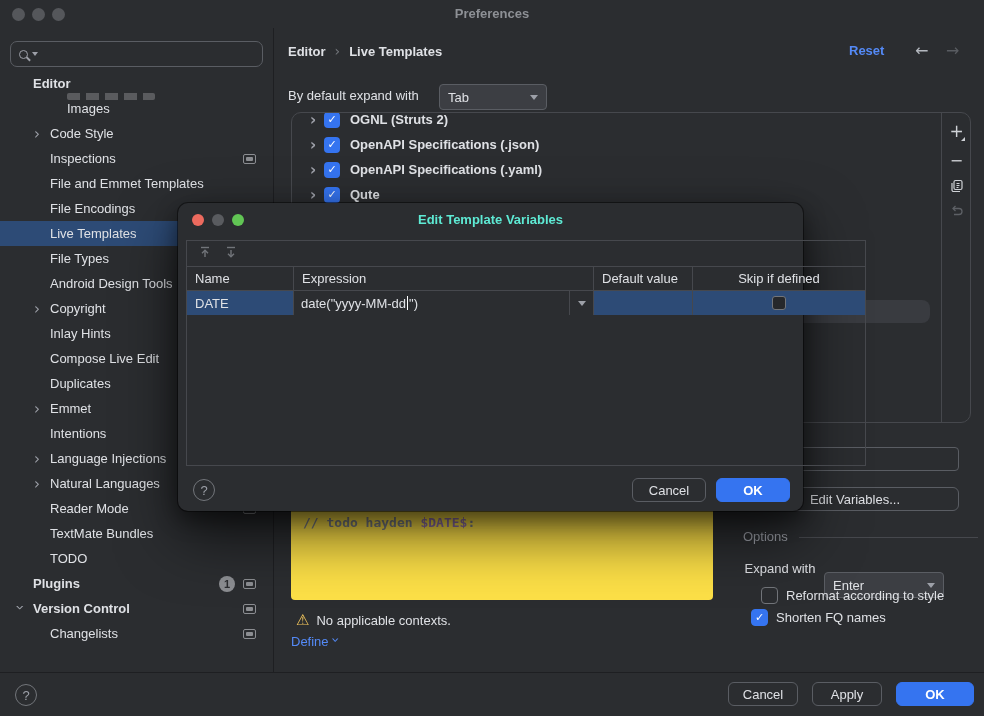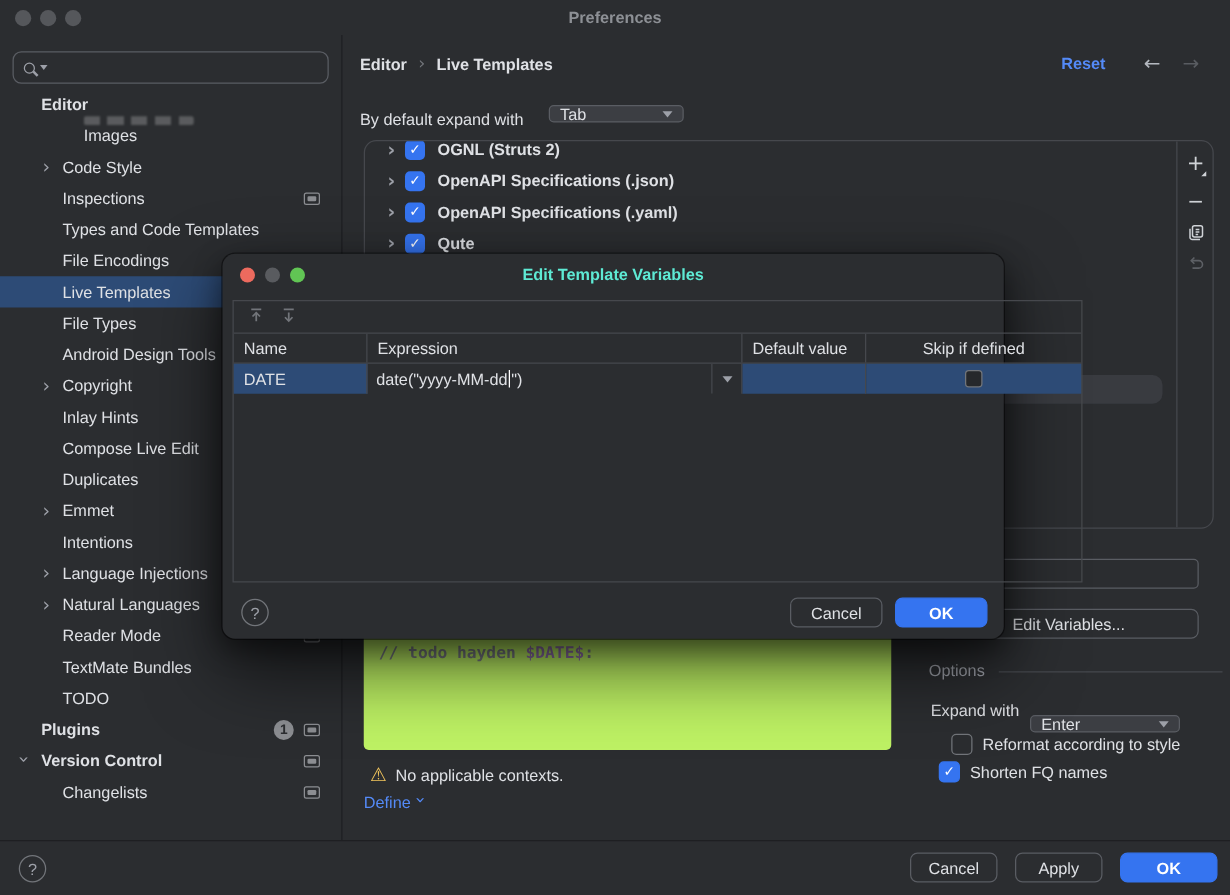--- a/index.html
+++ b/index.html
@@ -44,21 +44,21 @@
   
   .main { position:absolute; left:275px; top:28px; right:0; bottom:44px; }
   .breadcrumb { position:absolute; left:13px; top:15px; display:flex; gap:9px; align-items:center; font-weight:700; }
   .breadcrumb .sep { color:#72757a; font-weight:400; font-size:14px; }
   .reset-link { position:absolute; left:574px; top:15px; color:#548af7; font-weight:700; cursor:pointer; }
   .nav-arrow { position:absolute; top:13px; font-size:16px; }
   .nav-back { left:640px; color:#b4b8bf; }
   .nav-fwd { left:671px; color:#595c61; }
 
   .expand-label { position:absolute; left:13px; top:60px; }
-  .combo { border:1px solid #5a5d63; background:#3c3e43; border-radius:4px; height:14px; display:flex; align-items:center; padding:0 8px; }
+  .combo { border:1px solid #5a5d63; background:#3c3e43; border-radius:4px; height:26px; display:flex; align-items:center; padding:0 8px; }
   .combo .cval { flex:1; }
   .combo-caret { width:0; height:0; border-left:4px solid transparent; border-right:4px solid transparent; border-top:5px solid #9da0a8; margin-left:10px; }
   .combo-expand { position:absolute; left:164px; top:56px; width:108px; }
 
   .list-panel { position:absolute; left:16px; top:84px; width:680px; height:311px; border:1px solid #46484d; border-radius:10px; overflow:hidden; }
   .list-rows { position:absolute; left:0; top:-6px; right:30px; }
   .lrow { position:relative; height:25px; display:flex; align-items:center; padding-left:58px; font-weight:700; }
   .lrow .chev { left:18px; }
   .cbox { width:16px; height:16px; border-radius:4px; background:#3574f0; color:#fff; font-size:11px; font-weight:700; display:flex; align-items:center; justify-content:center; position:absolute; left:32px; top:50%; transform:translateY(-50%); }
   .sel-template-row { position:absolute; left:8px; top:187px; width:630px; height:23px; background:#393b40; border-radius:8px; }
@@ -67,21 +67,21 @@
   .lt-plus { top:8px; font-size:17px; font-weight:400; }
   .lt-plus::after { content:""; position:absolute; right:6px; bottom:0px; width:0; height:0; border-left:4px solid transparent; border-bottom:4px solid #cfd2d6; }
   .lt-minus { top:38px; font-size:16px; }
   .lt-copy { top:66px; } .lt-undo { top:92px; }
 
   .desc-input { position:absolute; left:366px; top:419px; width:318px; height:24px; border:1px solid #5a5d63; border-radius:4px; }
   .btn { border:1px solid #5a5d63; border-radius:6px; height:24px; display:flex; align-items:center; justify-content:center; color:#dfe1e5; cursor:pointer; background:transparent; font-size:13px; font-family:inherit; }
   .btn.primary { background:#3574f0; border-color:#3574f0; color:#fff; font-weight:600; }
   .edit-vars-btn { position:absolute; left:476px; top:459px; width:208px; }
 
-  .code-editor { position:absolute; left:16px; top:435px; width:422px; height:137px; background:#bef264; border-radius:4px; padding:52px 0 0 12px; font-family:"DejaVu Sans Mono","Liberation Mono",monospace; font-weight:700; color:#7d8087; white-space:pre; }
+  .code-editor { position:absolute; left:16px; top:435px; width:422px; height:137px; background:#fde047; border-radius:4px; padding:52px 0 0 12px; font-family:"DejaVu Sans Mono","Liberation Mono",monospace; font-weight:700; color:#7d8087; white-space:pre; }
   .code-var { color:#9373ad; }
 
   .warn-row { position:absolute; left:21px; top:582px; height:20px; display:flex; align-items:center; gap:7px; }
   .warn-tri { color:#f2c55c; font-size:15px; line-height:1; }
   .define-row { position:absolute; left:16px; top:603px; height:20px; display:flex; align-items:center; gap:4px; color:#548af7; cursor:pointer; }
   .define-caret { display:inline-block; transform:rotate(90deg) translateX(-1px); font-size:14px; }
 
   .options-title { position:absolute; left:468px; top:501px; color:#9da0a8; }
   .options-line { position:absolute; left:524px; right:6px; top:509px; height:1px; background:#46484d; }
   .optexp-label { position:absolute; left:468px; top:533px; width:74px; text-align:center; }
@@ -152,21 +152,21 @@
         </div>
       <div class="trow pl1">
           <span class="chev icon-font">›</span>
           <span class="tlabel">Code Style</span>
         </div>
       <div class="trow pl1">
           <span class="tlabel">Inspections</span>
           <span class="screen-icon"></span>
         </div>
       <div class="trow pl1">
-          <span class="tlabel">Types and Code Templates</span>
+          <span class="tlabel">File and Emmet Templates</span>
         </div>
       <div class="trow pl1">
           <span class="tlabel">File Encodings</span>
         </div>
       <div class="trow pl1 sel">
           <span class="tlabel">Live Templates</span>
         </div>
       <div class="trow pl1">
           <span class="tlabel">File Types</span>
         </div>

